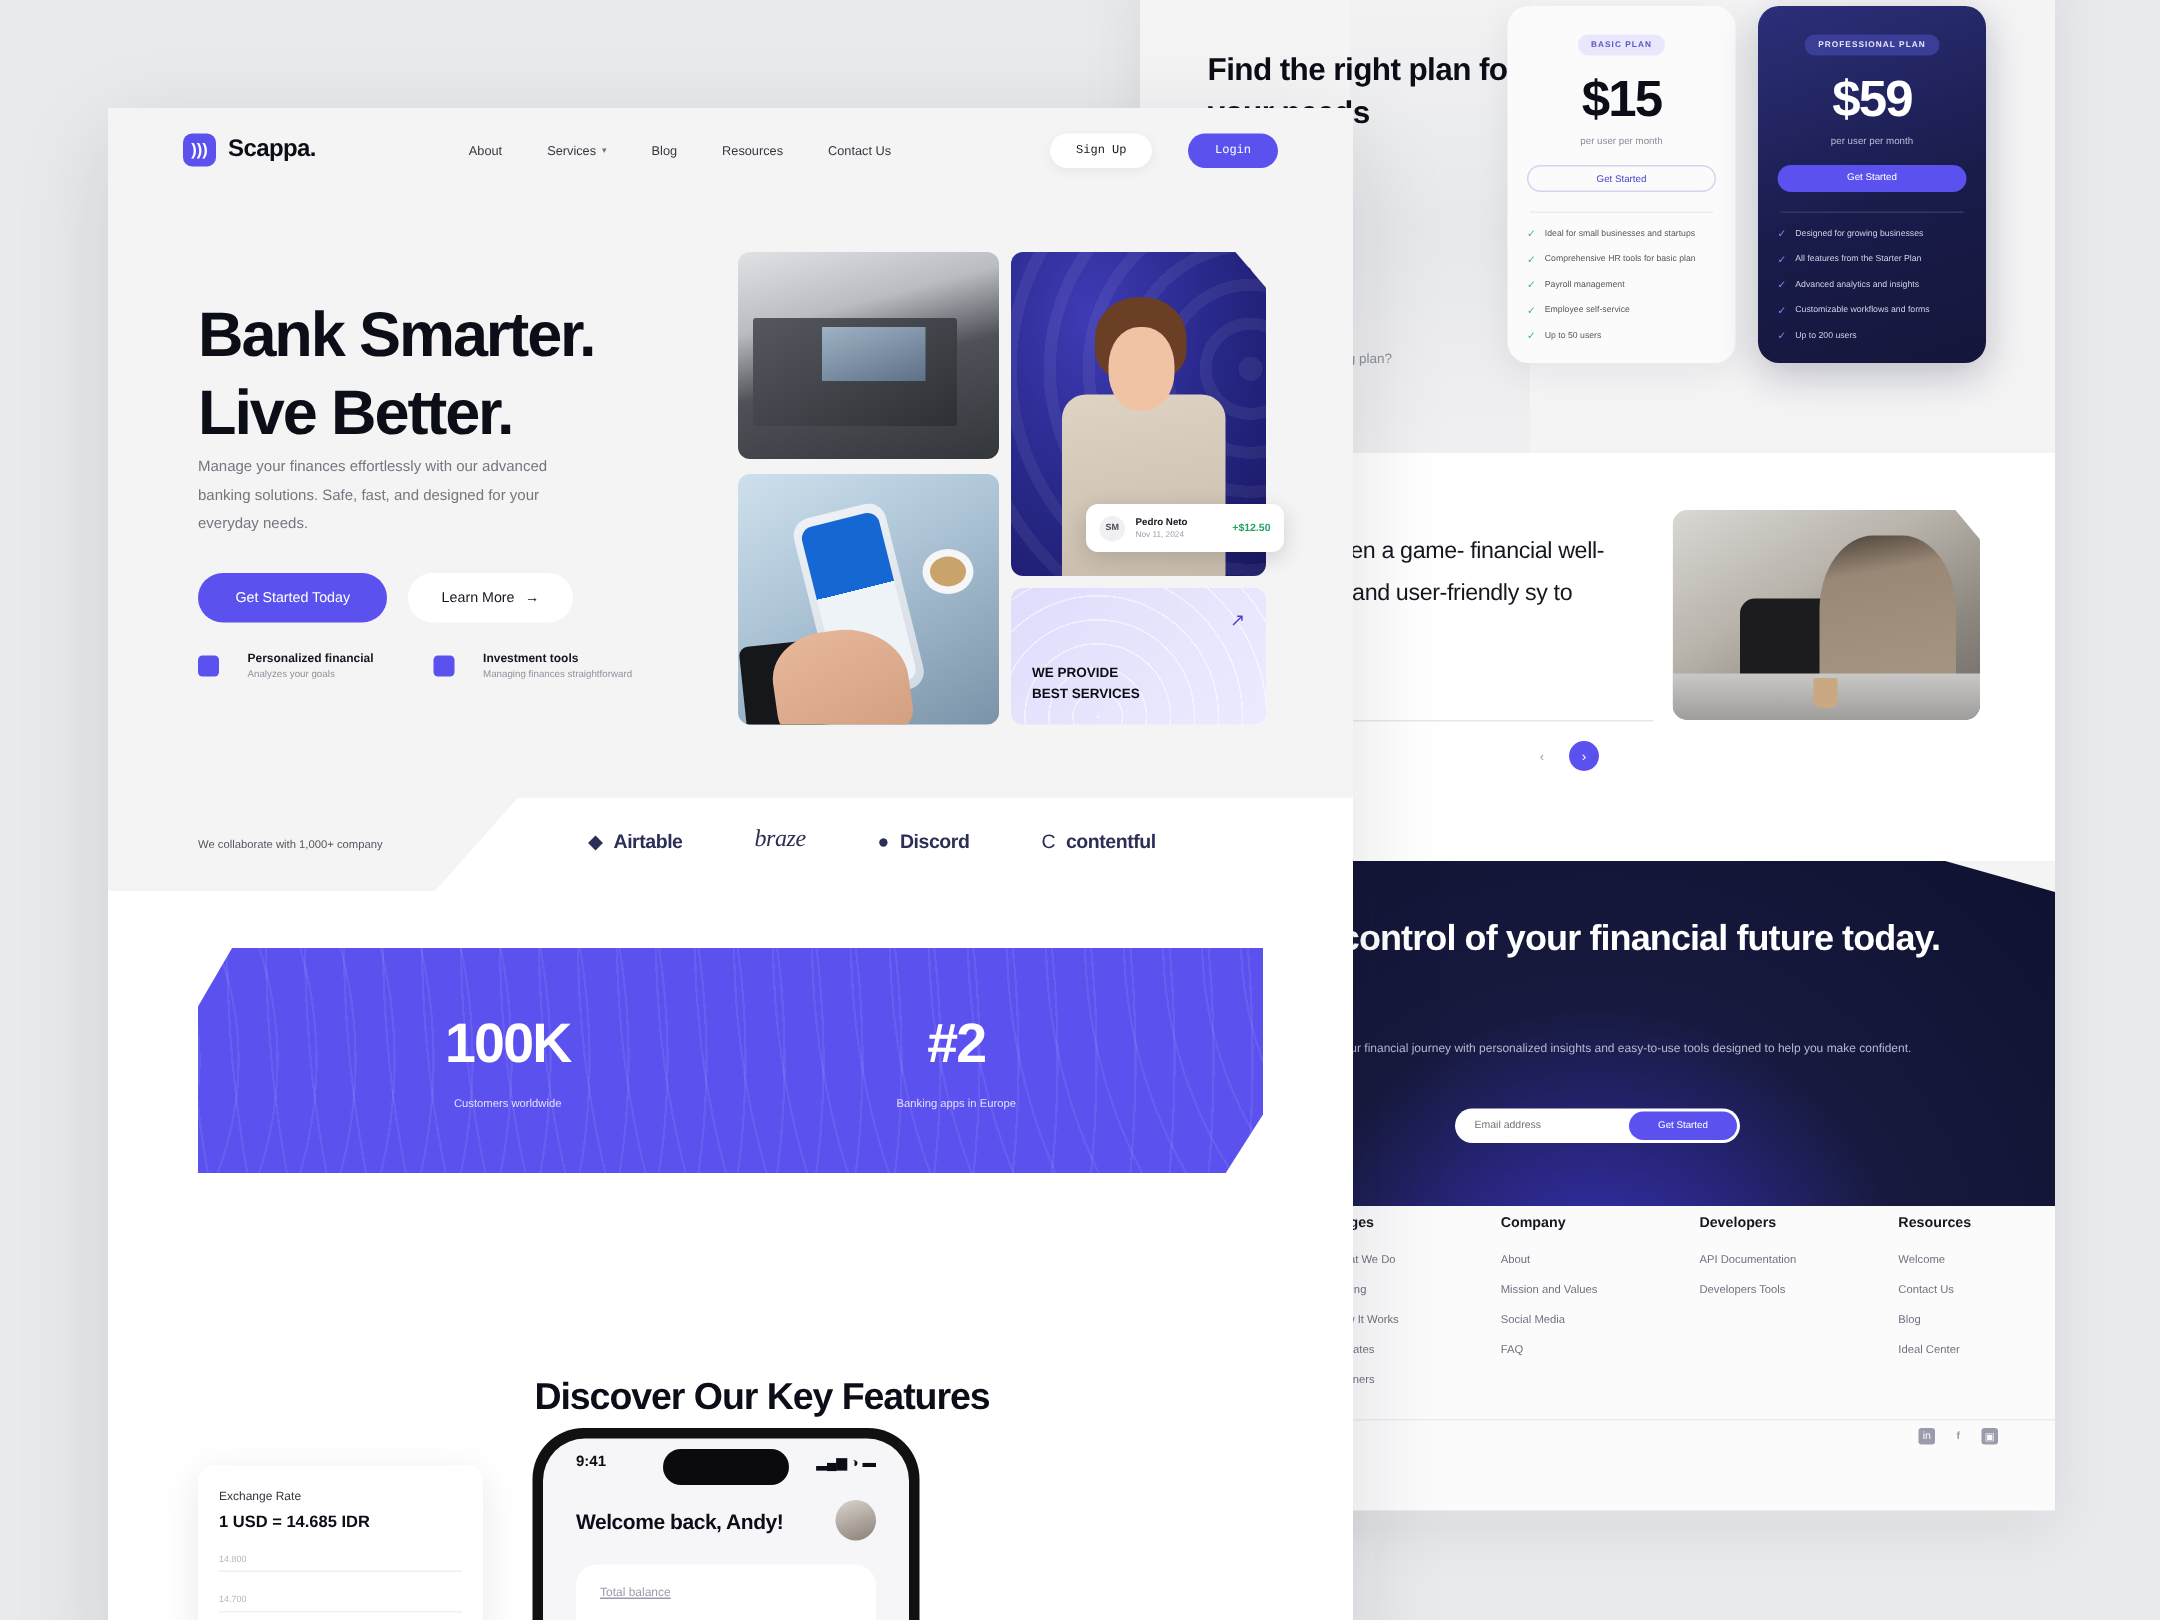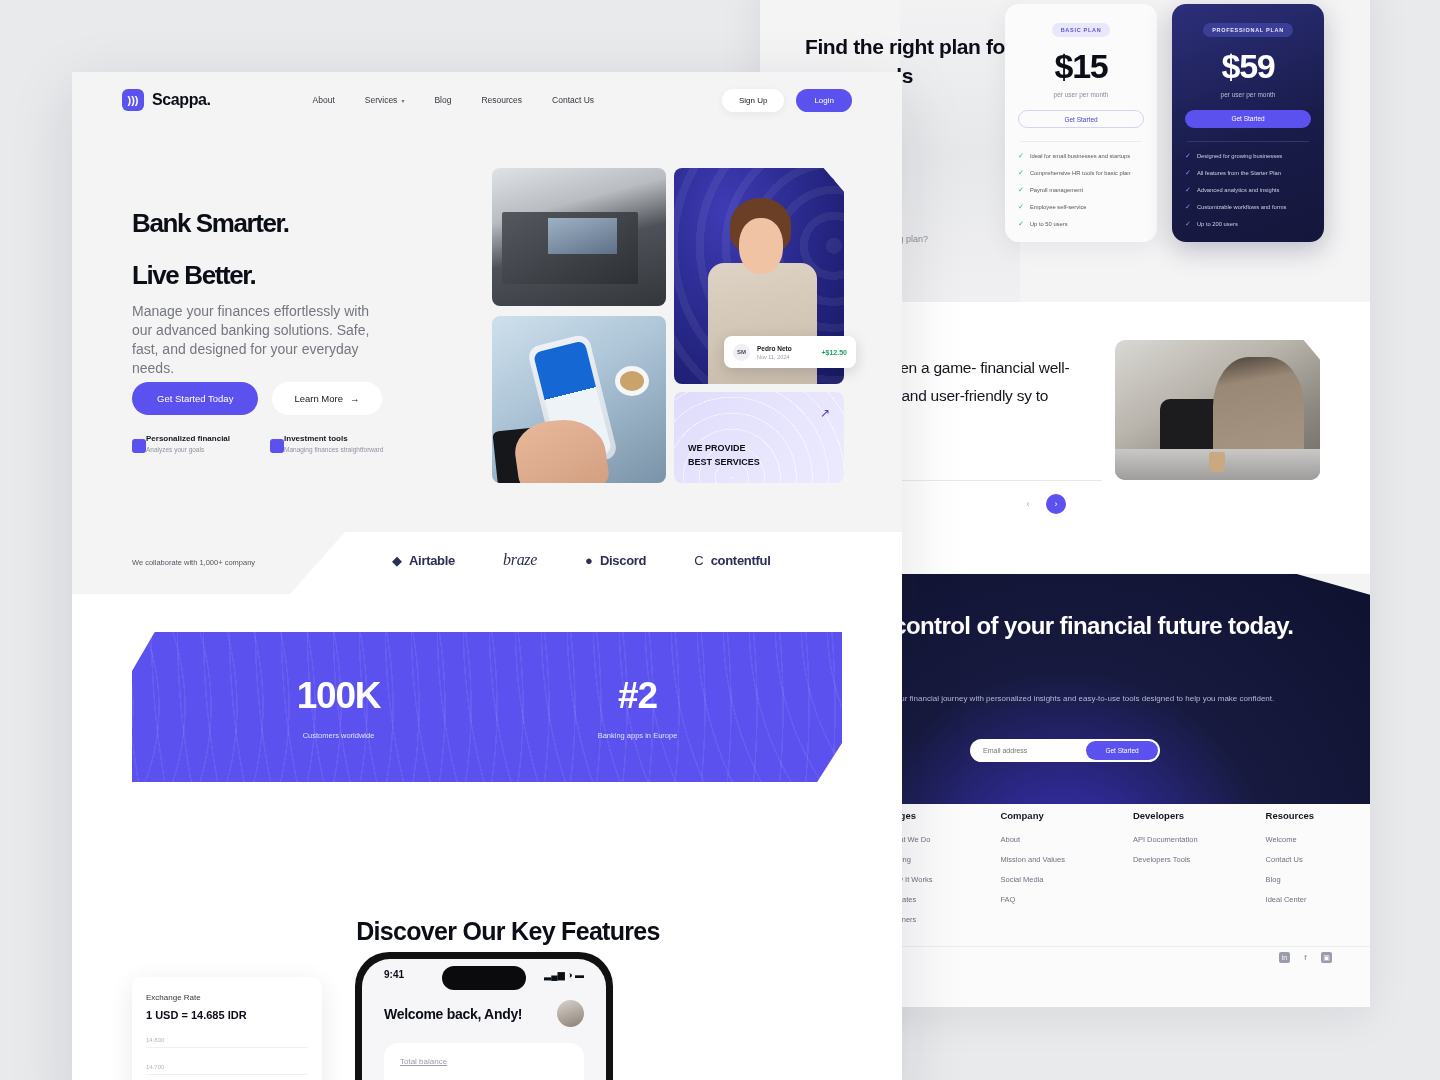--- a/index.html
+++ b/index.html
@@ -213,53 +213,53 @@
     color: #fff; font-size: 11px; display: flex; align-items: center;
     justify-content: center; font-weight: 700;
   }
   .brand-name { font-size: 16px; font-weight: 700; color: #0b0d17; letter-spacing: -.4px; }
   .nav-links { display: flex; gap: 30px; margin-left: 102px; }
   .nav-link {
     font-size: 8.5px; color: #35373f; cursor: pointer;
     display: flex; align-items: center; gap: 4px;
   }
   .caret { font-size: 6px; color: #6f7280; }
-  .nav-actions { margin-left: auto; display: flex; gap: 12px; align-items: center; }
+  .nav-actions { margin-left: auto; display: flex; gap: 24px; align-items: center; font-family: Liberation Mono, monospace; }
   .btn-signup {
     background: #fff; color: #15171f; border: none; border-radius: 13px;
     font-size: 8px; padding: 7px 17px; cursor: pointer; font-family: inherit;
     box-shadow: 0 2px 8px rgba(20,22,40,.06);
   }
   .btn-login {
     background: #5b51ef; color: #fff; border: none; border-radius: 13px;
     font-size: 8px; padding: 7px 18px; cursor: pointer; font-family: inherit;
   }
 
   
   .hero-title {
     position: absolute; left: 60px; top: 125px;
-    font-size: 26px; line-height: 52px; font-weight: 700;
+    font-size: 42px; line-height: 52px; font-weight: 700;
     color: #0b0d17; letter-spacing: -1.4px;
   }
   .hero-sub {
     position: absolute; left: 60px; top: 230px; width: 250px;
-    font-size: 14px; line-height: 19px; color: #74777f;
+    font-size: 10px; line-height: 19px; color: #74777f;
   }
   .hero-ctas { position: absolute; left: 60px; top: 310px; display: flex; gap: 14px; }
   .btn-primary {
     background: #5b51ef; color: #fff; border: none; border-radius: 18px;
     font-size: 9.5px; padding: 11px 25px; cursor: pointer; font-family: inherit;
   }
   .btn-ghost {
     background: #fff; color: #15171f; border: none; border-radius: 18px;
     font-size: 9.5px; padding: 11px 22px; cursor: pointer; font-family: inherit;
     display: flex; align-items: center; gap: 7px;
   }
   .hero-feats { position: absolute; left: 60px; top: 362px; display: flex; gap: 40px; }
-  .hero-feat { display: flex; gap: 0; align-items: flex-end; }
+  .hero-feat { display: flex; gap: 19px; align-items: flex-start; }
   .hf-icon { width: 14px; height: 14px; background: #5b51ef; border-radius: 3px; margin-top: 3px; }
   .hf-title { font-size: 8px; font-weight: 700; color: #15171f; }
   .hf-sub { font-size: 6.5px; color: #90939c; margin-top: 3px; }
 
   
   .gal { position: absolute; left: 420px; top: 96px; width: 352px; height: 315px; }
   .g-building {
     position: absolute; left: 0; top: 0; width: 174px; height: 138px;
     border-radius: 8px; overflow: hidden;
     background: linear-gradient(165deg,#dfe2e5 0%, #b9bdc2 30%, #4e5258 55%, #33363b 100%);

